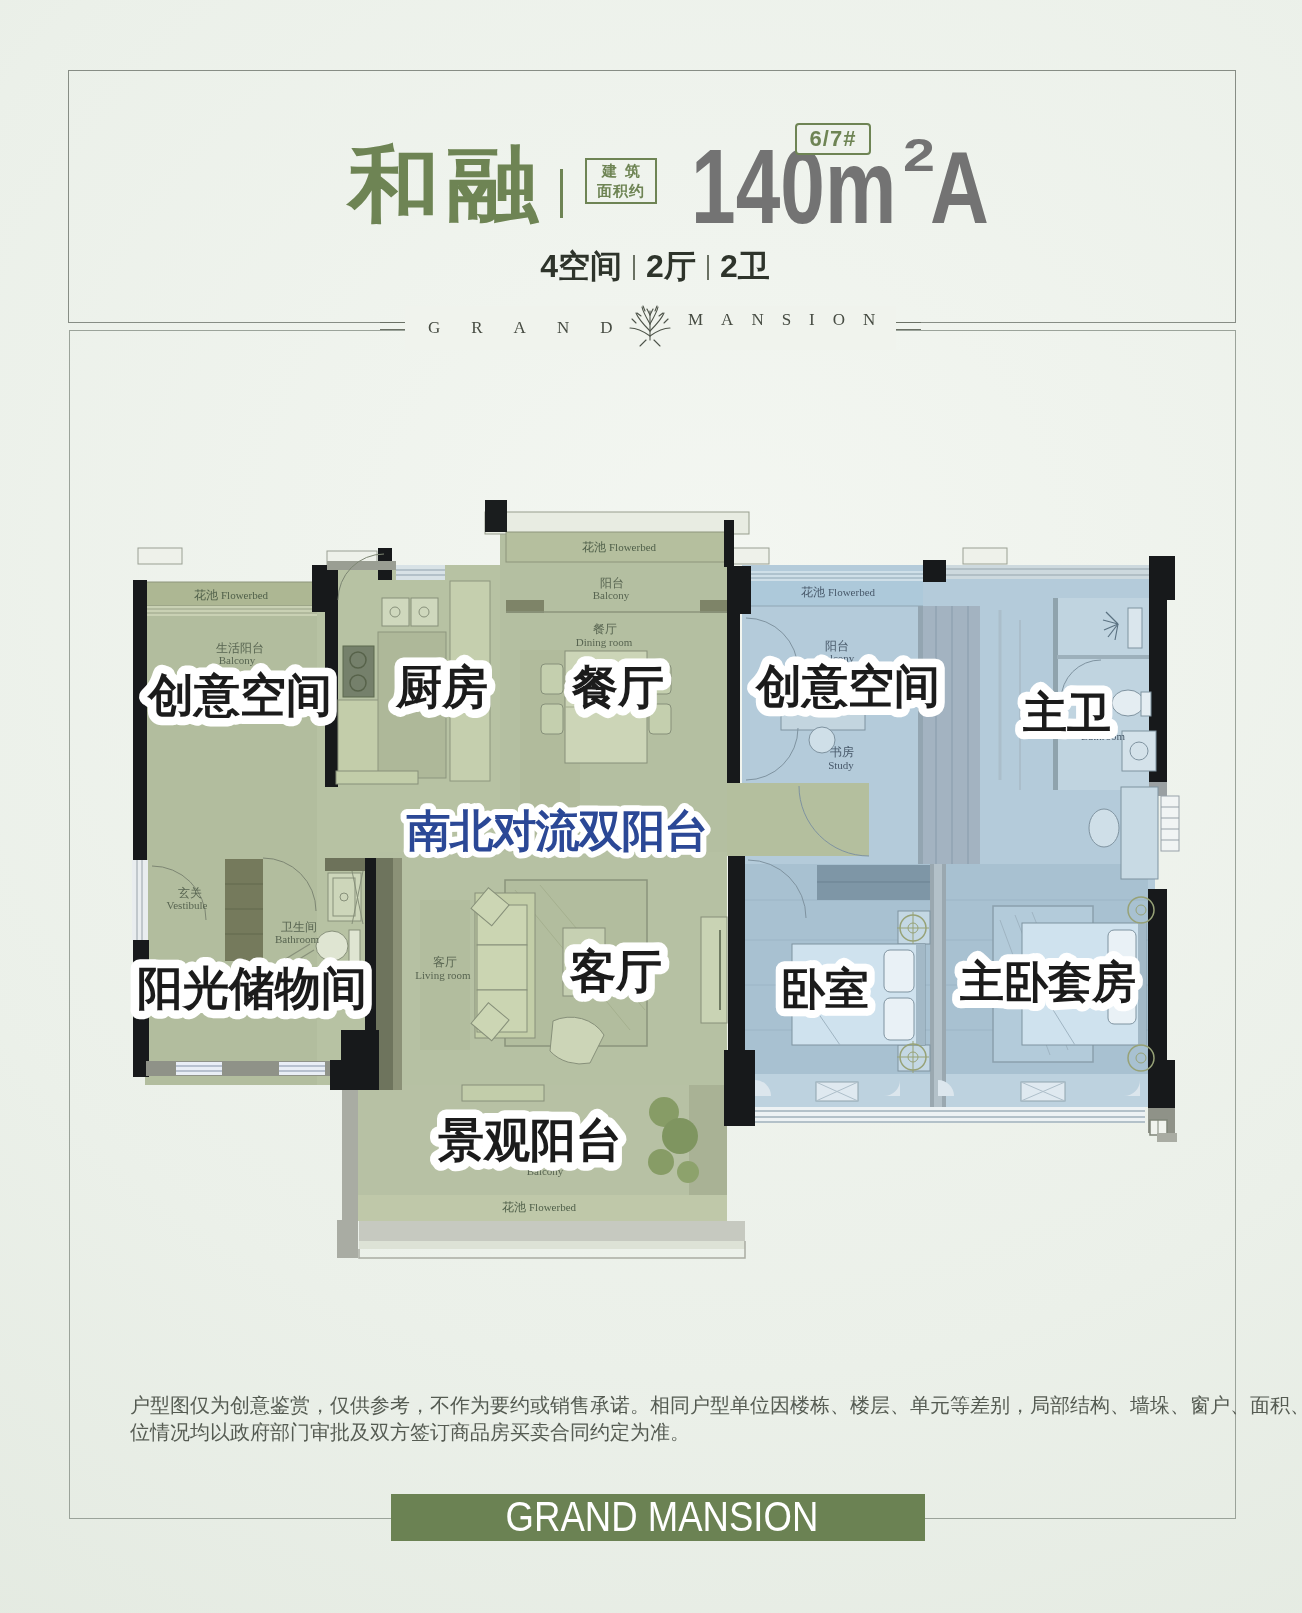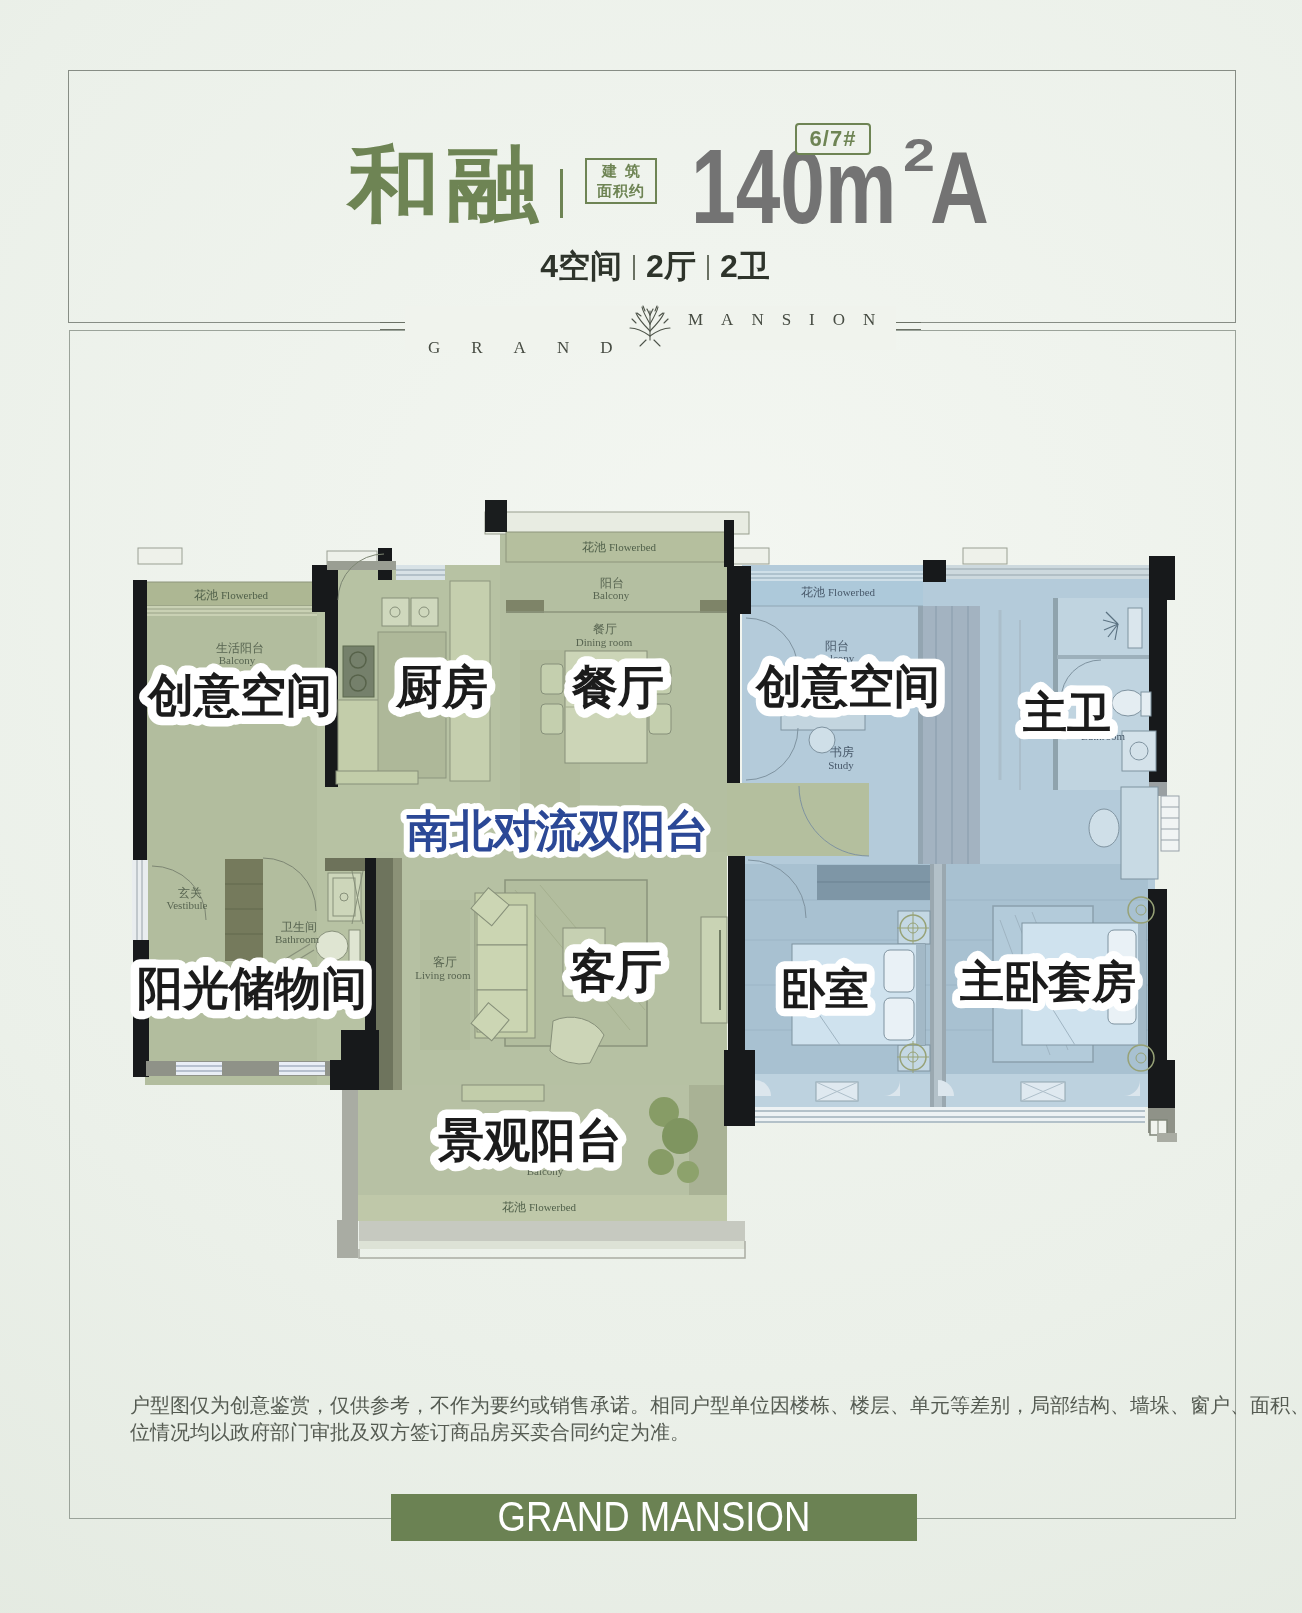--- a/index.html
+++ b/index.html
@@ -37,21 +37,21 @@
 <div class="abs" style="left:4px;top:245px;width:1302px;text-align:center;font-size:32px;font-weight:bold;color:#2e342b;letter-spacing:0px;">
   4空间<span style="display:inline-block;width:2px;height:25px;background:#6a7163;margin:0 11px;vertical-align:-3px;"></span>2厅<span style="display:inline-block;width:2px;height:25px;background:#6a7163;margin:0 11px;vertical-align:-3px;"></span>2卫
 </div>
 
 <div class="abs" style="left:0;top:300px;width:1302px;height:56px;">
   <div class="abs" style="left:405px;top:6px;width:491px;height:44px;background:#f0f3ed;"></div>
   <div class="abs" style="left:380px;top:22px;width:25px;height:1px;background:#6a7065;"></div>
   <div class="abs" style="left:380px;top:29px;width:25px;height:1px;background:#6a7065;"></div>
   <div class="abs" style="left:896px;top:22px;width:25px;height:1px;background:#6a7065;"></div>
   <div class="abs" style="left:896px;top:29px;width:25px;height:1px;background:#6a7065;"></div>
-  <div class="abs" style="left:428px;top:18px;font-family:'Liberation Serif',serif;font-size:17px;color:#474c43;letter-spacing:31px;margin-top:20px;">GRAND</div>
+  <div class="abs" style="left:428px;top:18px;font-family:'Liberation Serif',serif;font-size:17px;color:#474c43;letter-spacing:31px;">GRAND</div>
   <div class="abs" style="left:688px;top:10px;font-family:'Liberation Serif',serif;font-size:17px;color:#474c43;letter-spacing:18px;">MANSION</div>
 
   <svg class="abs" style="left:627px;top:3px;" width="46" height="44" viewBox="0 0 46 44">
     <g stroke="#4d5349" stroke-width="1.1" fill="none" stroke-linecap="round">
       <path d="M23 37 C23 27 23 16 23 8"></path>
       <path d="M23 33 C16 28 9 25 3 25"></path>
       <path d="M23 33 C30 28 37 25 43 25"></path>
       <path d="M23 28 C16 21 11 15 9 10"></path>
       <path d="M23 28 C30 21 35 15 37 10"></path>
       <path d="M23 21 C19 14 16 9 15 4"></path>
@@ -469,13 +469,13 @@
 <text x="1048" y="997" font-size="44" stroke-width="16">主卧套房</text>
 
 <text x="530" y="1156" font-size="46" stroke-width="17">景观阳台</text>
 
 <text x="557" y="846" font-size="44" stroke-width="12" letter-spacing="-1" fill="#2b4896">南北对流双阳台</text>
 </g>
 </svg>
 
 <div class="abs" style="left:130px;top:1392px;font-size:20px;line-height:26.5px;color:#555b52;white-space:nowrap;">户型图仅为创意鉴赏，仅供参考，不作为要约或销售承诺。相同户型单位因楼栋、楼层、单元等差别，局部结构、墙垛、窗户、面积、部分设施设备位置等略有不同。所有单<br>位情况均以政府部门审批及双方签订商品房买卖合同约定为准。</div>
 
-<div class="abs" style="left:391px;top:1494px;width:526px;height:47px;background:#6b8253;color:#fff;font-size:43px;text-align:center;line-height:45px;letter-spacing:0px;"><span style="display:inline-block;transform:scaleX(.85);transform-origin:50% 50%;">GRAND MANSION</span></div>
+<div class="abs" style="left:391px;top:1494px;width:526px;height:47px;background:#6b8253;color:#fff;font-size:43px;text-align:center;line-height:45px;letter-spacing:0px;padding-left:8px;"><span style="display:inline-block;transform:scaleX(.85);transform-origin:50% 50%;">GRAND MANSION</span></div>
 
 </body></html>

